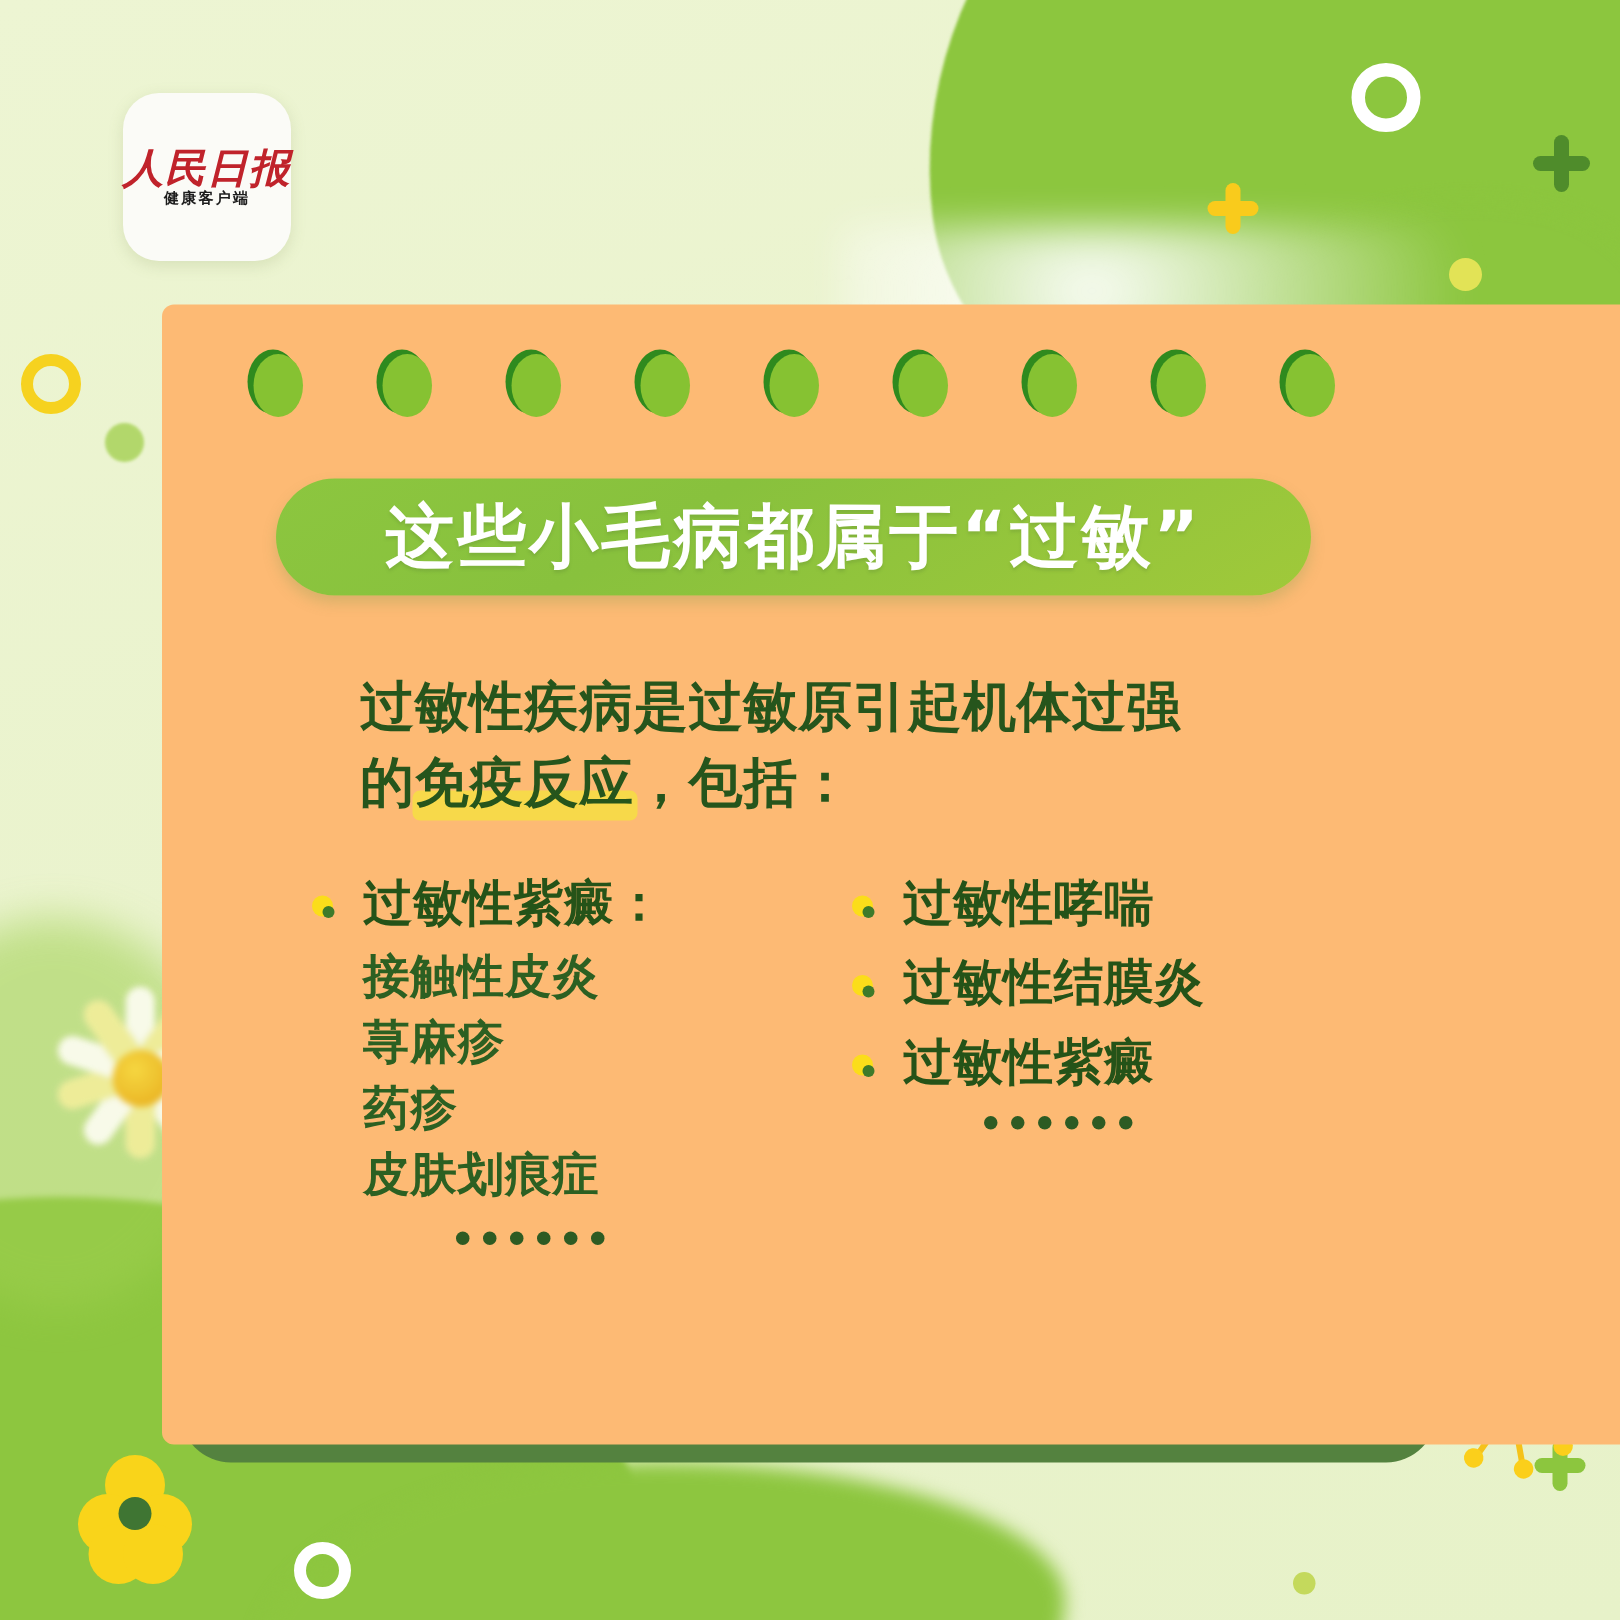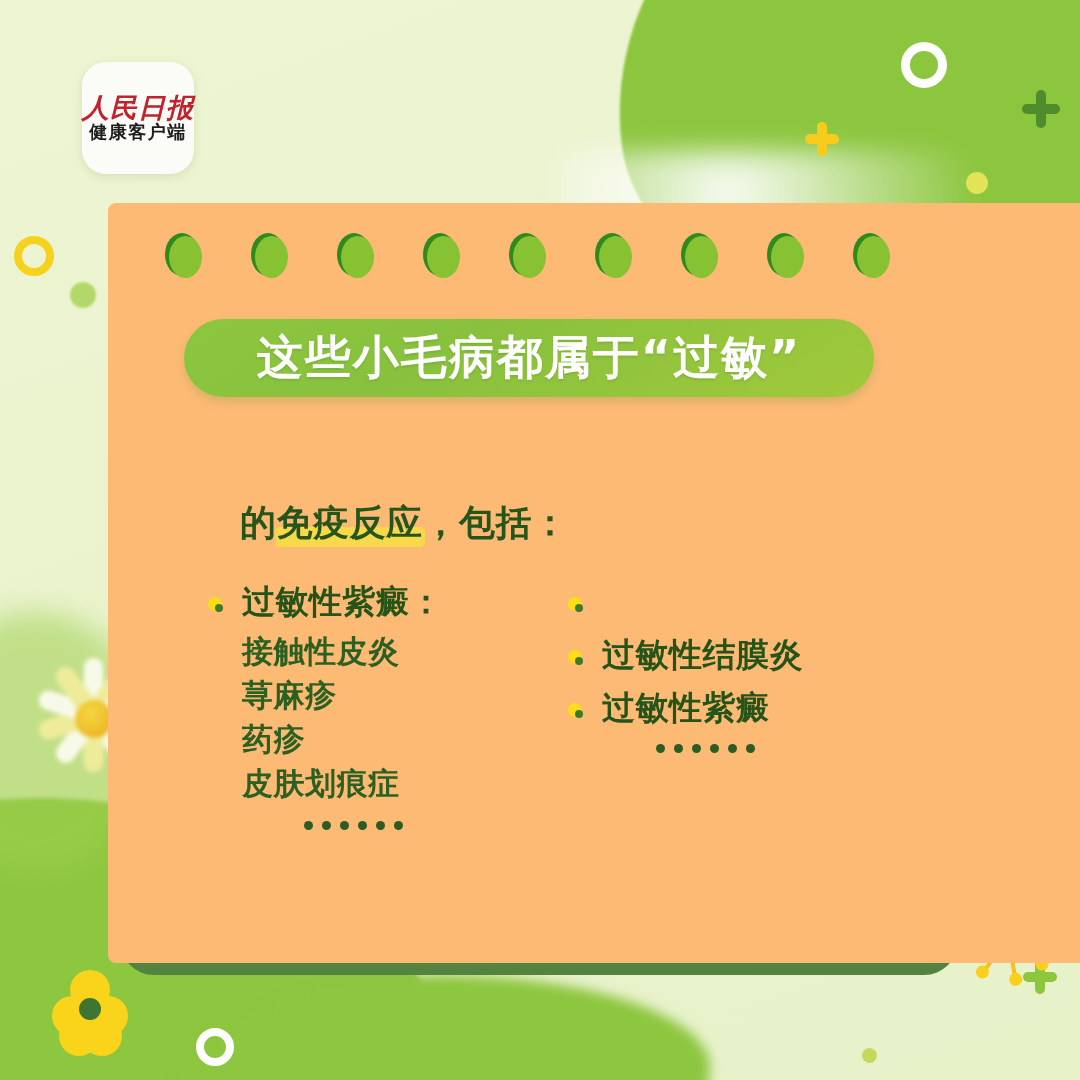--- a/index.html
+++ b/index.html
@@ -74,21 +74,21 @@
   .flower{position:absolute;}
   .flower .p{position:absolute;width:40px;height:40px;border-radius:50%;background:#f9d41a;}
   .flower .c{position:absolute;width:22px;height:22px;border-radius:50%;background:#3f7533;}
 
   
   .logo{position:absolute;left:82px;top:62px;width:112px;height:112px;border-radius:24px;
     background:#fbfbf7;box-shadow:0 3px 10px rgba(120,140,80,.18);
     display:flex;flex-direction:column;align-items:center;justify-content:center;gap:2px;}
   .logo-main{font-family:"Liberation Serif","DejaVu Serif",serif;font-weight:bold;font-size:27px;
     color:#c0232b;letter-spacing:1px;font-style:italic;line-height:1;}
-  .logo-sub{font-family:Liberation Mono, monospace;font-weight:bold;font-size:18px;
+  .logo-sub{font-family:Liberation Sans, sans-serif;font-weight:bold;font-size:10px;
     color:#1d1d1d;letter-spacing:1.5px;line-height:1;}
 
   
   .card-shadow{position:absolute;left:120px;top:215px;width:838px;height:760px;
     background:#54823f;border-radius:34px;}
   .card{position:absolute;left:108px;top:203px;width:1008px;height:760px;
     background:#fdba74;border-radius:8px;overflow:hidden;}
 
   .holes{position:absolute;left:0;top:30px;width:838px;height:60px;
     display:flex;justify-content:center;gap:49px;}
@@ -261,21 +261,21 @@
           <div class="back"></div>
           <div class="front"></div>
         </div>
     </div>
 
     <div class="pill">
       <span class="pill-text">这些小毛病都属于“过敏”</span>
     </div>
 
     <div class="intro">
-      <br>
+      <span>过敏性疾病是过敏原引起机体过强</span><br>
       <span>的</span><span class="hl">免疫反应</span><span>，包括：</span>
     </div>
 
     <div class="cols">
 
       <div class="col col-left">
         <div class="bullet-row">
           <span class="bullet">
             <span class="pb"></span>
               <span class="pc"></span>
@@ -297,20 +297,21 @@
             <span></span>
         </div>
       </div>
 
       <div class="col col-right">
         <div class="bullet-row r-item">
           <span class="bullet">
             <span class="pb"></span>
               <span class="pc"></span>
           </span>
+          <span class="item-main">过敏性哮喘</span>
         </div>
         <div class="bullet-row r-item">
           <span class="bullet">
             <span class="pb"></span>
               <span class="pc"></span>
           </span>
           <span class="item-main">过敏性结膜炎</span>
         </div>
         <div class="bullet-row r-item">
           <span class="bullet">

